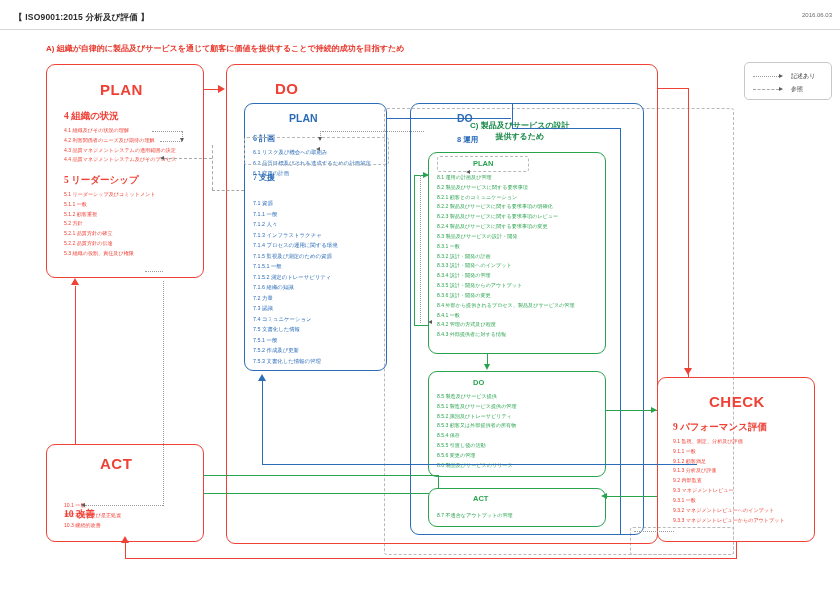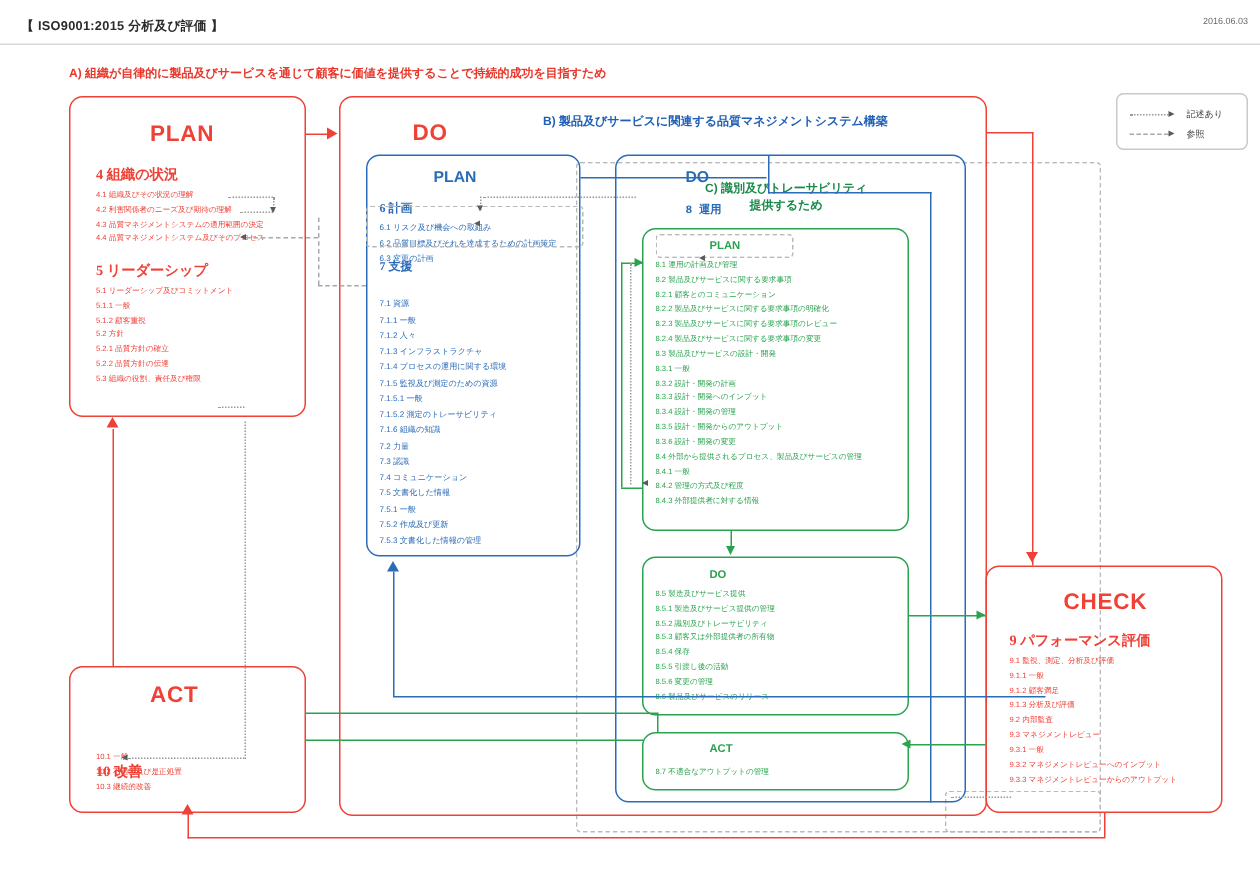--- a/index.html
+++ b/index.html
@@ -63,21 +63,21 @@
   .box-dash  { border: 1px dashed #b9b9b9; border-radius: 3px; }
 
   .box-title {
     position: absolute;
     font-weight: bold;
     white-space: nowrap;
     margin-left: 36px;
   }
   .t-big   { font-size: 15px; letter-spacing: 0.5px; }
   .t-mid   { font-size: 10.5px; }
-  .t-small { font-size: 7.5px; font-family: Liberation Mono, monospace; }
+  .t-small { font-size: 7.5px; }
   .c-red   { color: #ef4136; }
   .c-blue  { color: #2b6cb8; }
   .c-green { color: #2aa34f; }
 
   .sec-head {
     position: absolute;
     font-size: 9.5px;
     font-weight: bold;
     white-space: nowrap;
     font-family: Liberation Serif, serif;
@@ -133,23 +133,22 @@
 </head>
 <body>
 
 <div id="canvas">
 
   <div class="doc-title">【 ISO9001:2015 分析及び評価 】</div>
   <div class="doc-date">2016.06.03</div>
   <div class="hdr-rule"></div>
 
   <div class="cap cap-a">A) 組織が自律的に製品及びサービスを通じて顧客に価値を提供することで持続的成功を目指すため</div>
-  <div class="cap cap-b">B) 製品及びサービスに関連する品質マネジメントシステム構築</div>
   <div class="cap cap-c">
-    <div>C) 識別及びトレーサビリティ</div>
+    <div>C) 製品及びサービスの設計</div>
     <div>提供するため</div>
   </div>
 
   <div class="legend">
     <div class="dot dotH" style="left:8px; top:13px; width:26px;"></div>
     <div class="arw arw-sm-l" style="left:34px; top:10.5px; transform:scaleX(-1);"></div>
     <div class="legend-row" style="left:46px; top:9px;">記述あり</div>
     <div class="dot dshH" style="left:8px; top:26px; width:26px;"></div>
     <div class="arw arw-sm-l" style="left:34px; top:23.5px; transform:scaleX(-1);"></div>
     <div class="legend-row" style="left:46px; top:22px;">参照</div>

